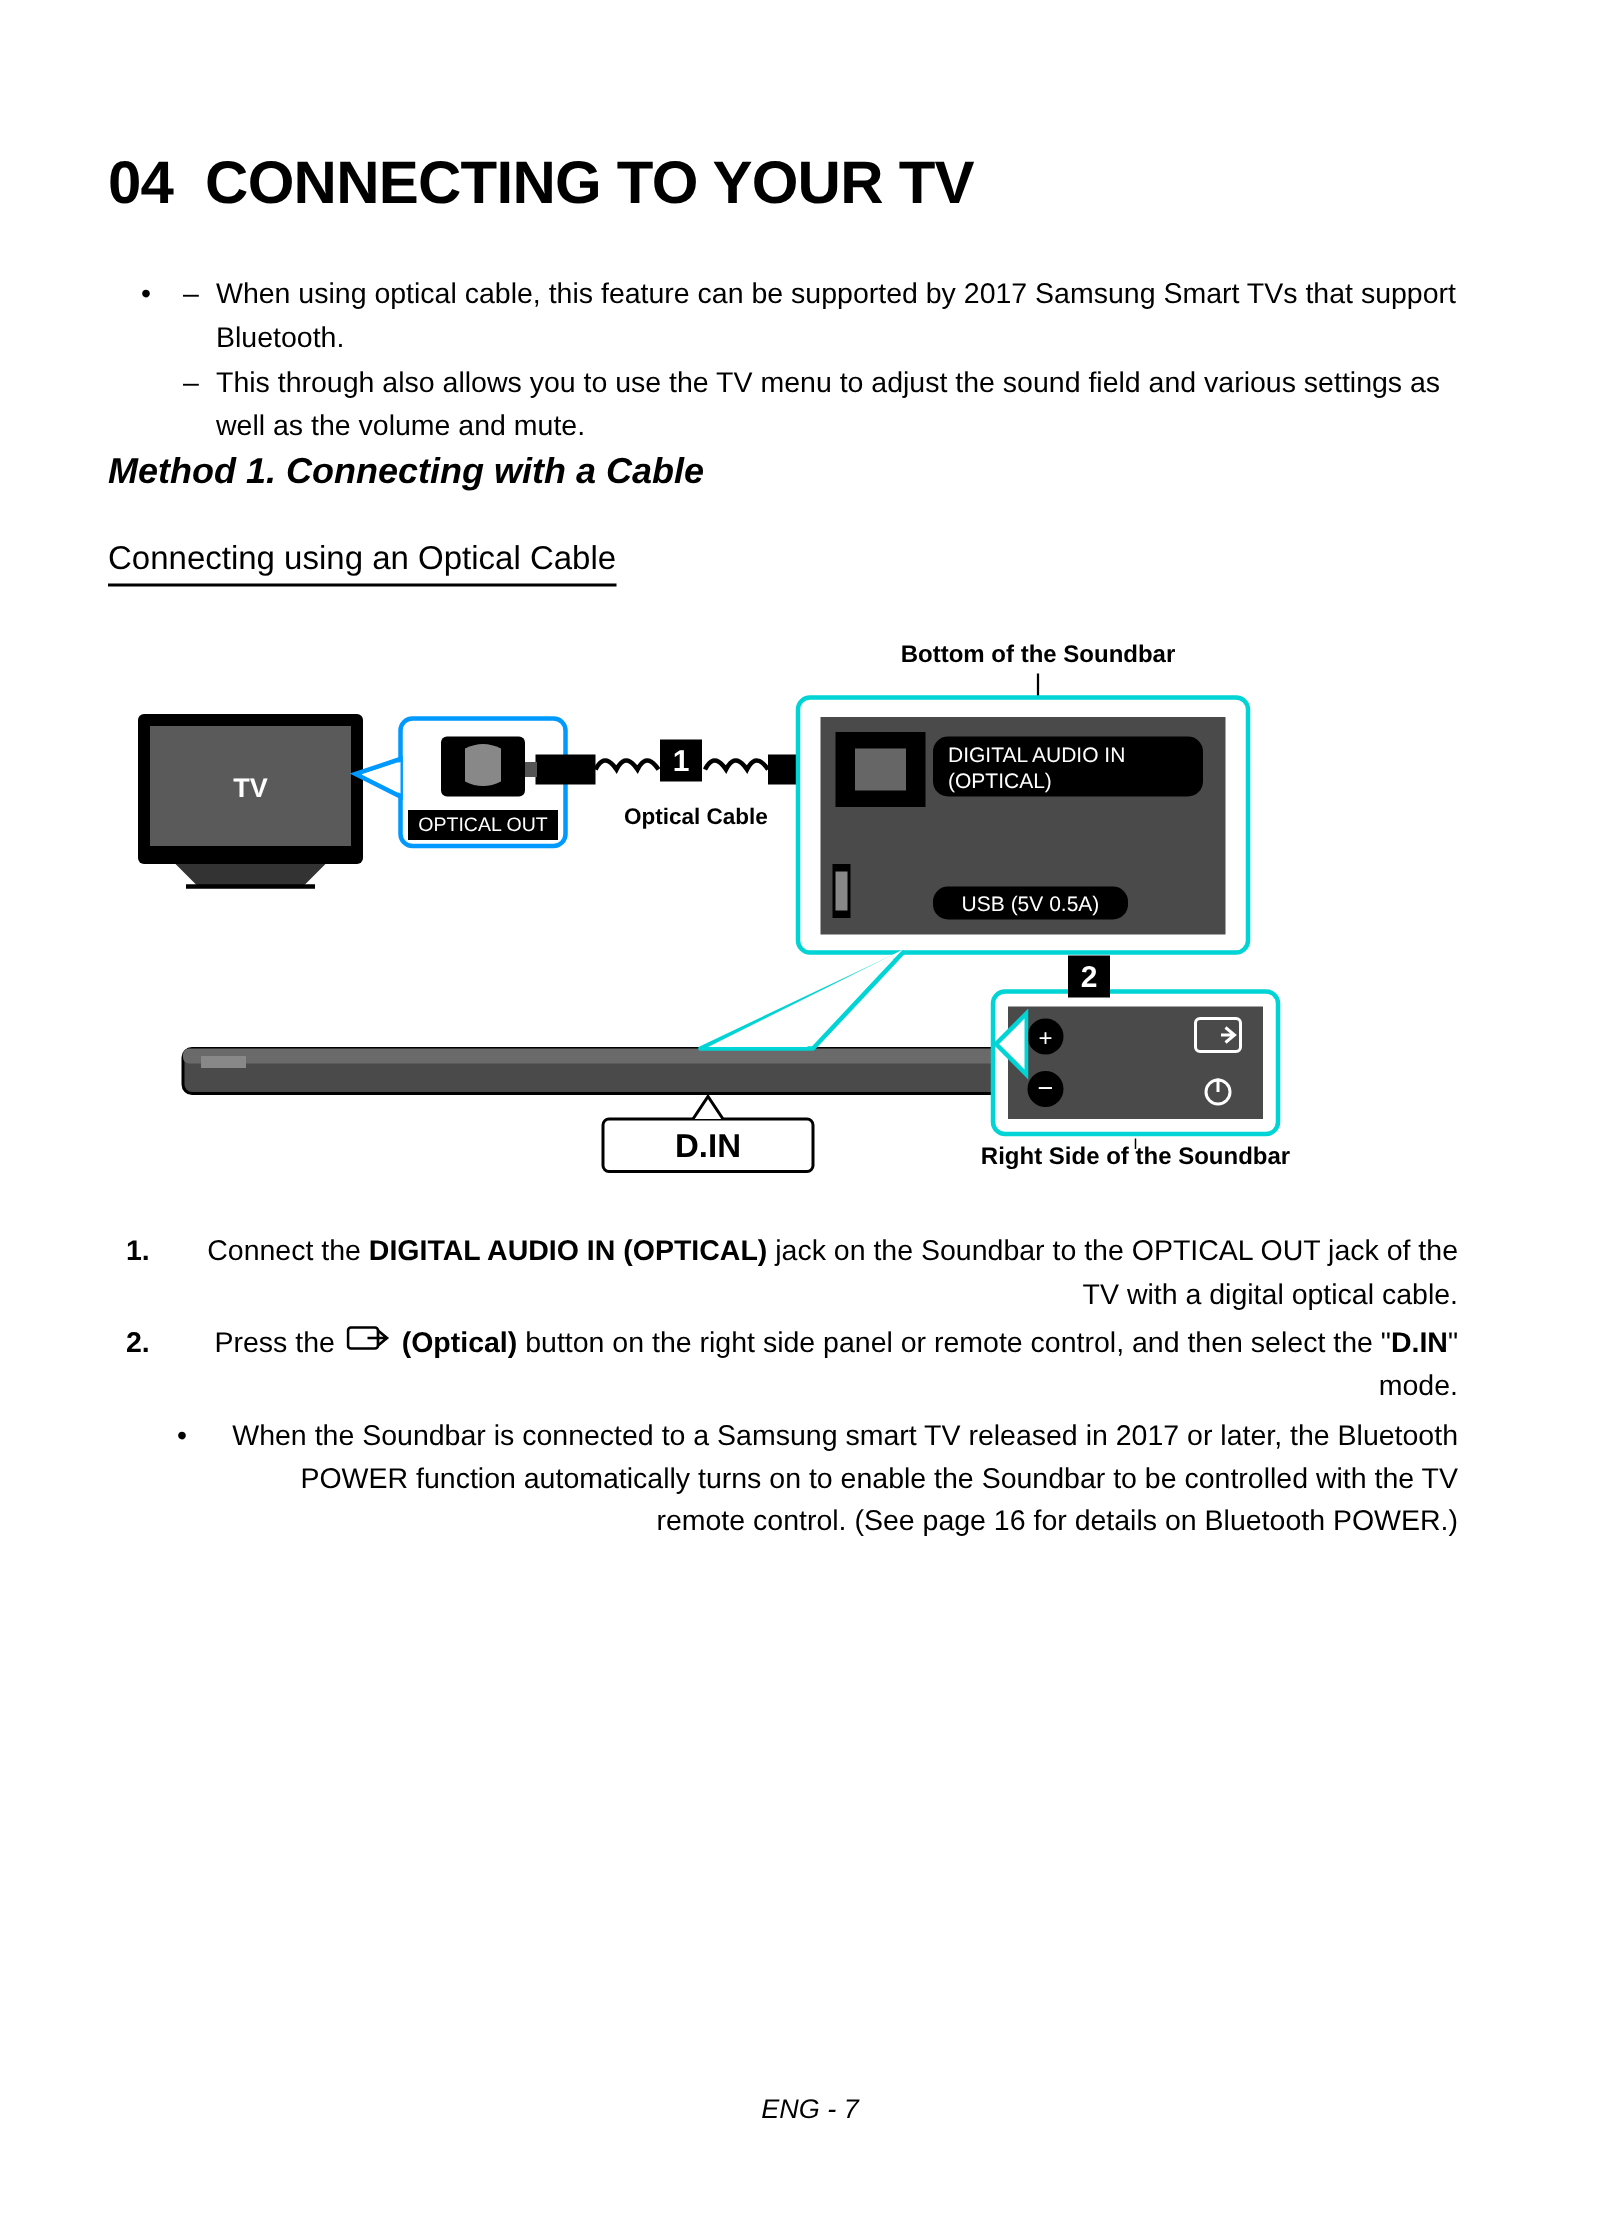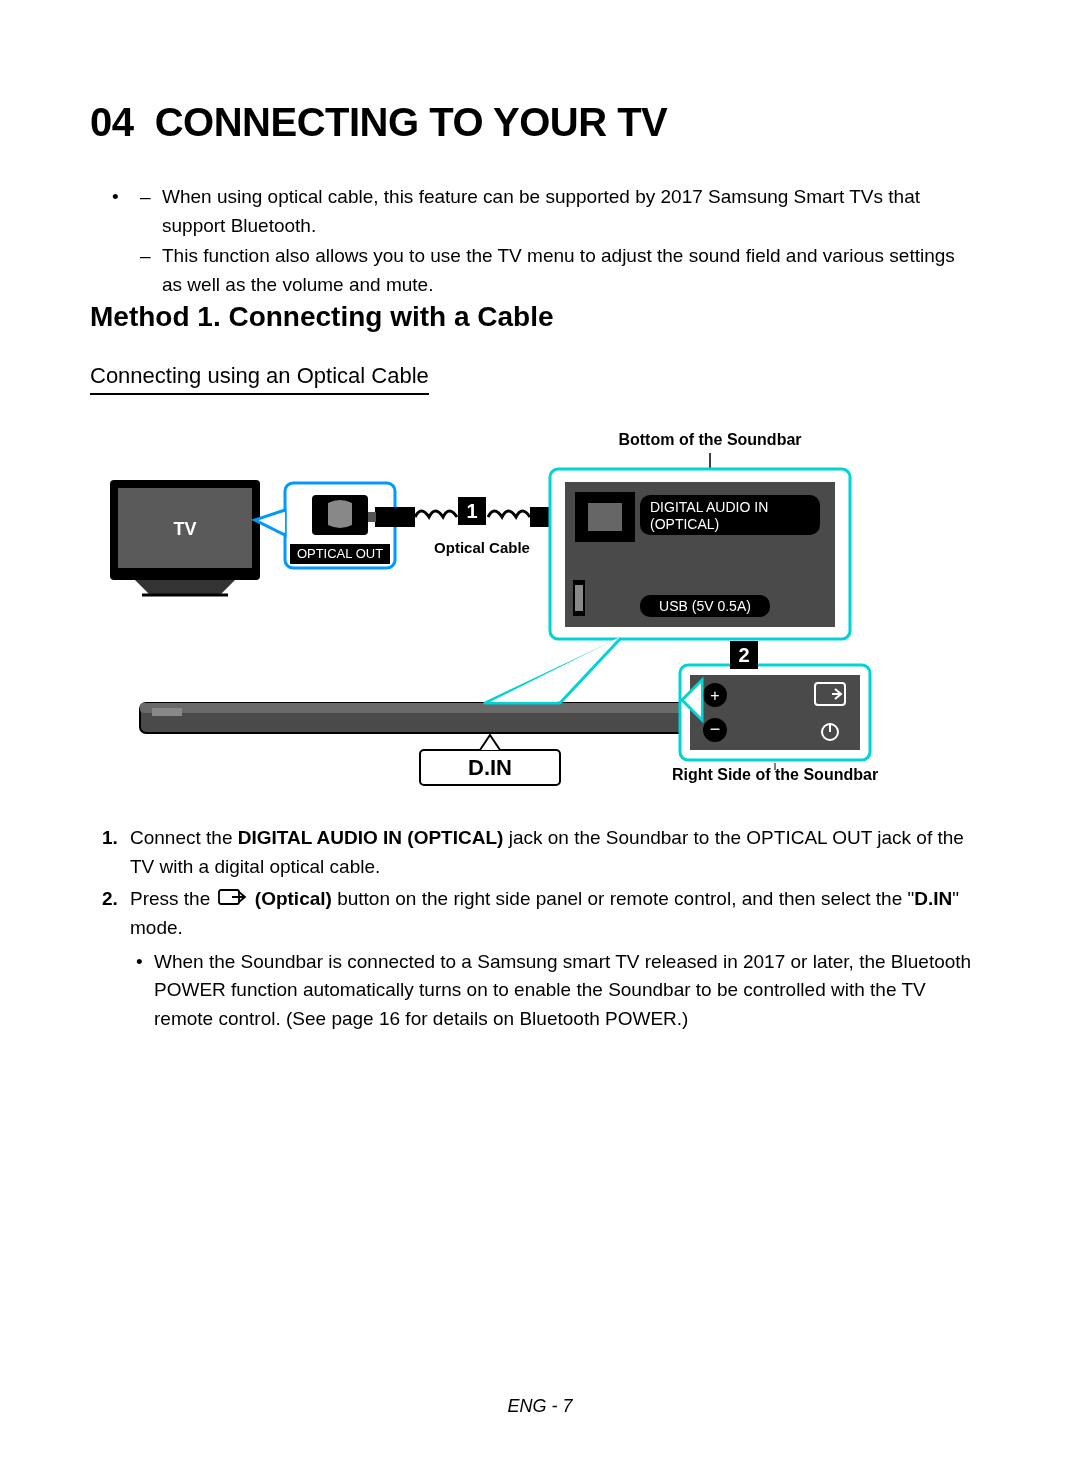--- a/index.html
+++ b/index.html
@@ -5,21 +5,21 @@
   * { box-sizing: border-box; margin: 0; padding: 0; }
   body {
     width: 1080px;
     height: 1479px;
     background: #fff;
     font-family: Arial, Helvetica, sans-serif;
     color: #000;
     position: relative;
   }
   .page {
-    padding: 100px 108px 60px 90px;
+    padding: 100px 108px 60px 72px;
   }
   h1.section-title {
     font-size: 40px;
     font-weight: 700;
     letter-spacing: -0.5px;
     margin-bottom: 38px;
   }
   .intro {
     font-size: 19px;
     line-height: 1.5;
@@ -50,23 +50,24 @@
     position: relative;
     margin-bottom: 2px;
   }
   ul.dash-list > li::before {
     content: "–";
     position: absolute;
     left: -22px;
     top: 0;
   }
   h2.method-title {
-    font-size: 28px;
+    font-size: 24px;
     font-weight: 700;
     margin-bottom: 30px;
+    font-style: italic;
   }
   h3.sub-title {
     font-size: 22px;
     font-weight: 400;
     display: inline-block;
     border-bottom: 2px solid #000;
     padding-bottom: 4px;
     margin-bottom: 30px;
   }
   .diagram-area {
@@ -77,20 +78,21 @@
     list-style: none;
     padding-left: 40px;
     font-size: 19px;
     line-height: 1.5;
     counter-reset: step;
   }
   ol.steps > li {
     position: relative;
     margin-bottom: 4px;
     counter-increment: step;
+    text-align: right;
   }
   ol.steps > li::before {
     content: counter(step) ".";
     font-weight: 700;
     position: absolute;
     left: -28px;
     top: 0;
   }
   ol.steps ul.bullet-list {
     padding-left: 24px;
@@ -119,21 +121,21 @@
 
   <h1 class="section-title">
     <span>04</span>&nbsp;&nbsp;<span>CONNECTING TO YOUR TV</span>
   </h1>
 
 
   <ul class="bullet-list">
     <li>
       <ul class="dash-list">
         <li>When using optical cable, this feature can be supported by 2017 Samsung Smart TVs that support Bluetooth.</li>
-        <li>This function also allows you to use the TV menu to adjust the sound field and various settings as well as the volume and mute.</li>
+        <li>This through also allows you to use the TV menu to adjust the sound field and various settings as well as the volume and mute.</li>
       </ul>
     </li>
   </ul>
 
   <h2 class="method-title">Method 1. Connecting with a Cable</h2>
 
   <h3 class="sub-title">Connecting using an Optical Cable</h3>
 
   <div class="diagram-area">
     <svg width="864" height="365" viewBox="0 0 864 365">

